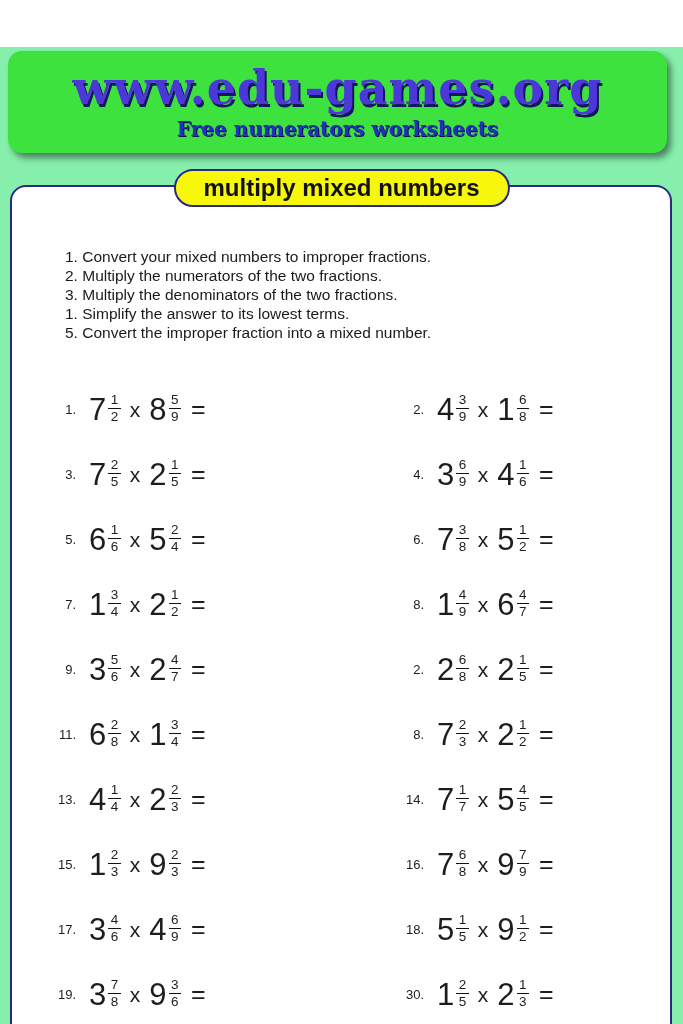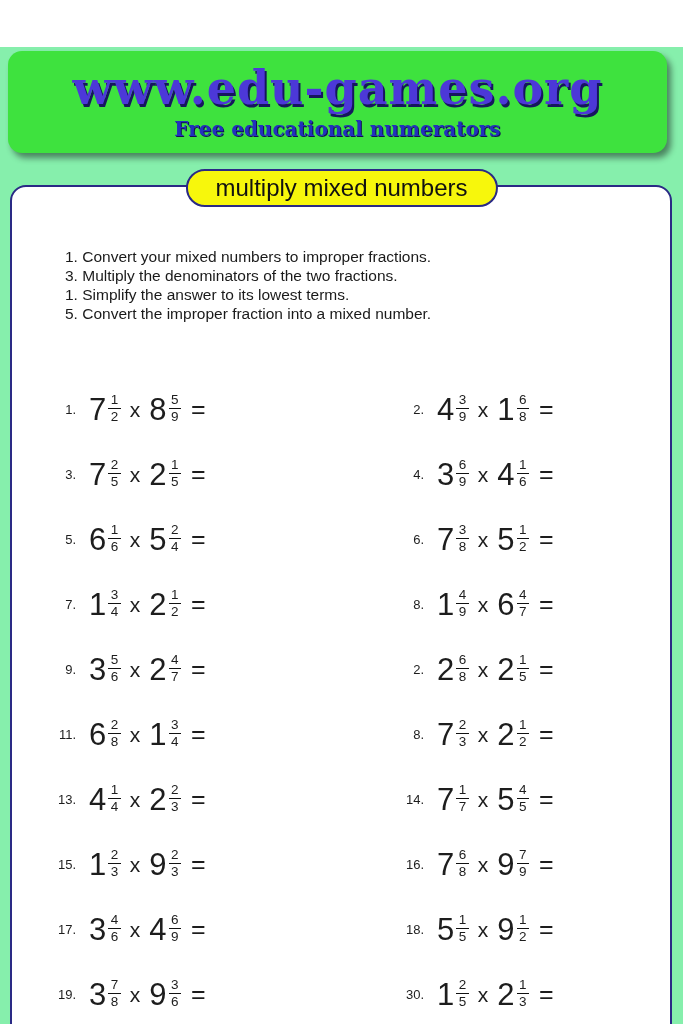--- a/index.html
+++ b/index.html
@@ -24,21 +24,21 @@
   }
   
   .sheet{
     position:absolute;left:10px;top:138px;width:658px;height:868px;
     border:2.5px solid #2a2a85;border-radius:16px;background:#ffffff;
   }
   .title-pill{
     position:absolute;left:50%;top:122px;transform:translateX(-50%);
     background:#f7f70c;border:2.5px solid #2a2a85;border-radius:19px;
     padding:3px 28px;z-index:2;white-space:nowrap;
-    font-size:24px;font-weight:normal;color:#111111;
+    font-size:24px;font-weight:bold;color:#111111;
   }
   
   .instructions{
     position:absolute;left:65px;top:200px;width:560px;z-index:2;
     font-size:15.5px;line-height:19px;color:#1a1a1a;
   }
   .instructions div{white-space:nowrap;}
   
   .problems{
     position:absolute;left:40px;top:330px;width:610px;z-index:2;
@@ -65,29 +65,30 @@
     font-size:11px;color:#444444;letter-spacing:2px;white-space:nowrap;
   }
 </style>
 </head>
 <body>
 
 <div class="page">
 
   <div class="banner">
     <div class="site-title">www.edu-games.org</div>
-    <div class="tagline">Free educational numerators</div>
+    <div class="tagline">Free numerators worksheets</div>
   </div>
 
   <div class="sheet"></div>
 
   <div class="title-pill">multiply mixed numbers</div>
 
   <div class="instructions">
     <div>1. Convert your mixed numbers to improper fractions.</div>
+    <div>2. Multiply the numerators of the two fractions.</div>
     <div>3. Multiply the denominators of the two fractions.</div>
     <div>1. Simplify the answer to its lowest terms.</div>
     <div>5. Convert the improper fraction into a mixed number.</div>
   </div>
 
   <div class="problems" id="problems-grid">
   <div class="problem">
     <span class="pnum">1.</span>
     <span class="mixed">
       <span class="whole">7</span>

